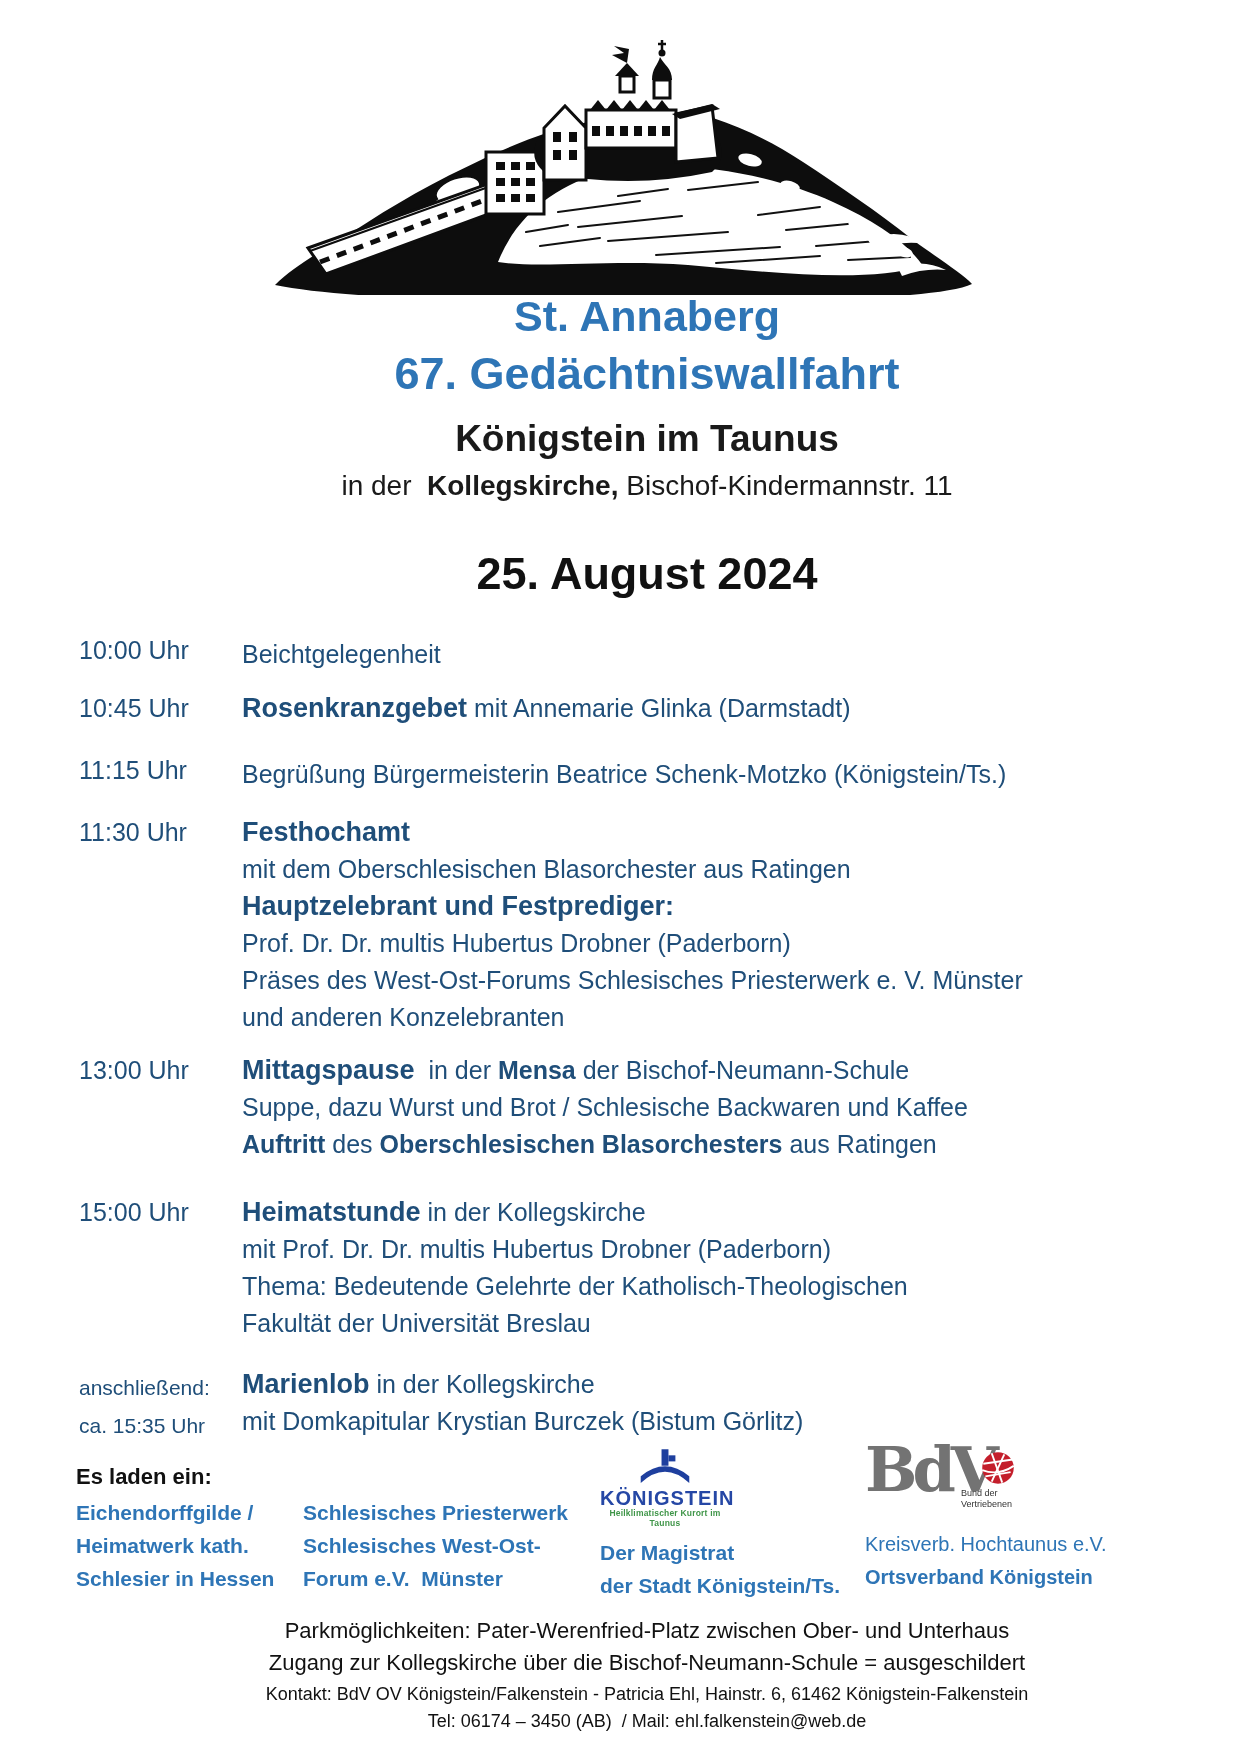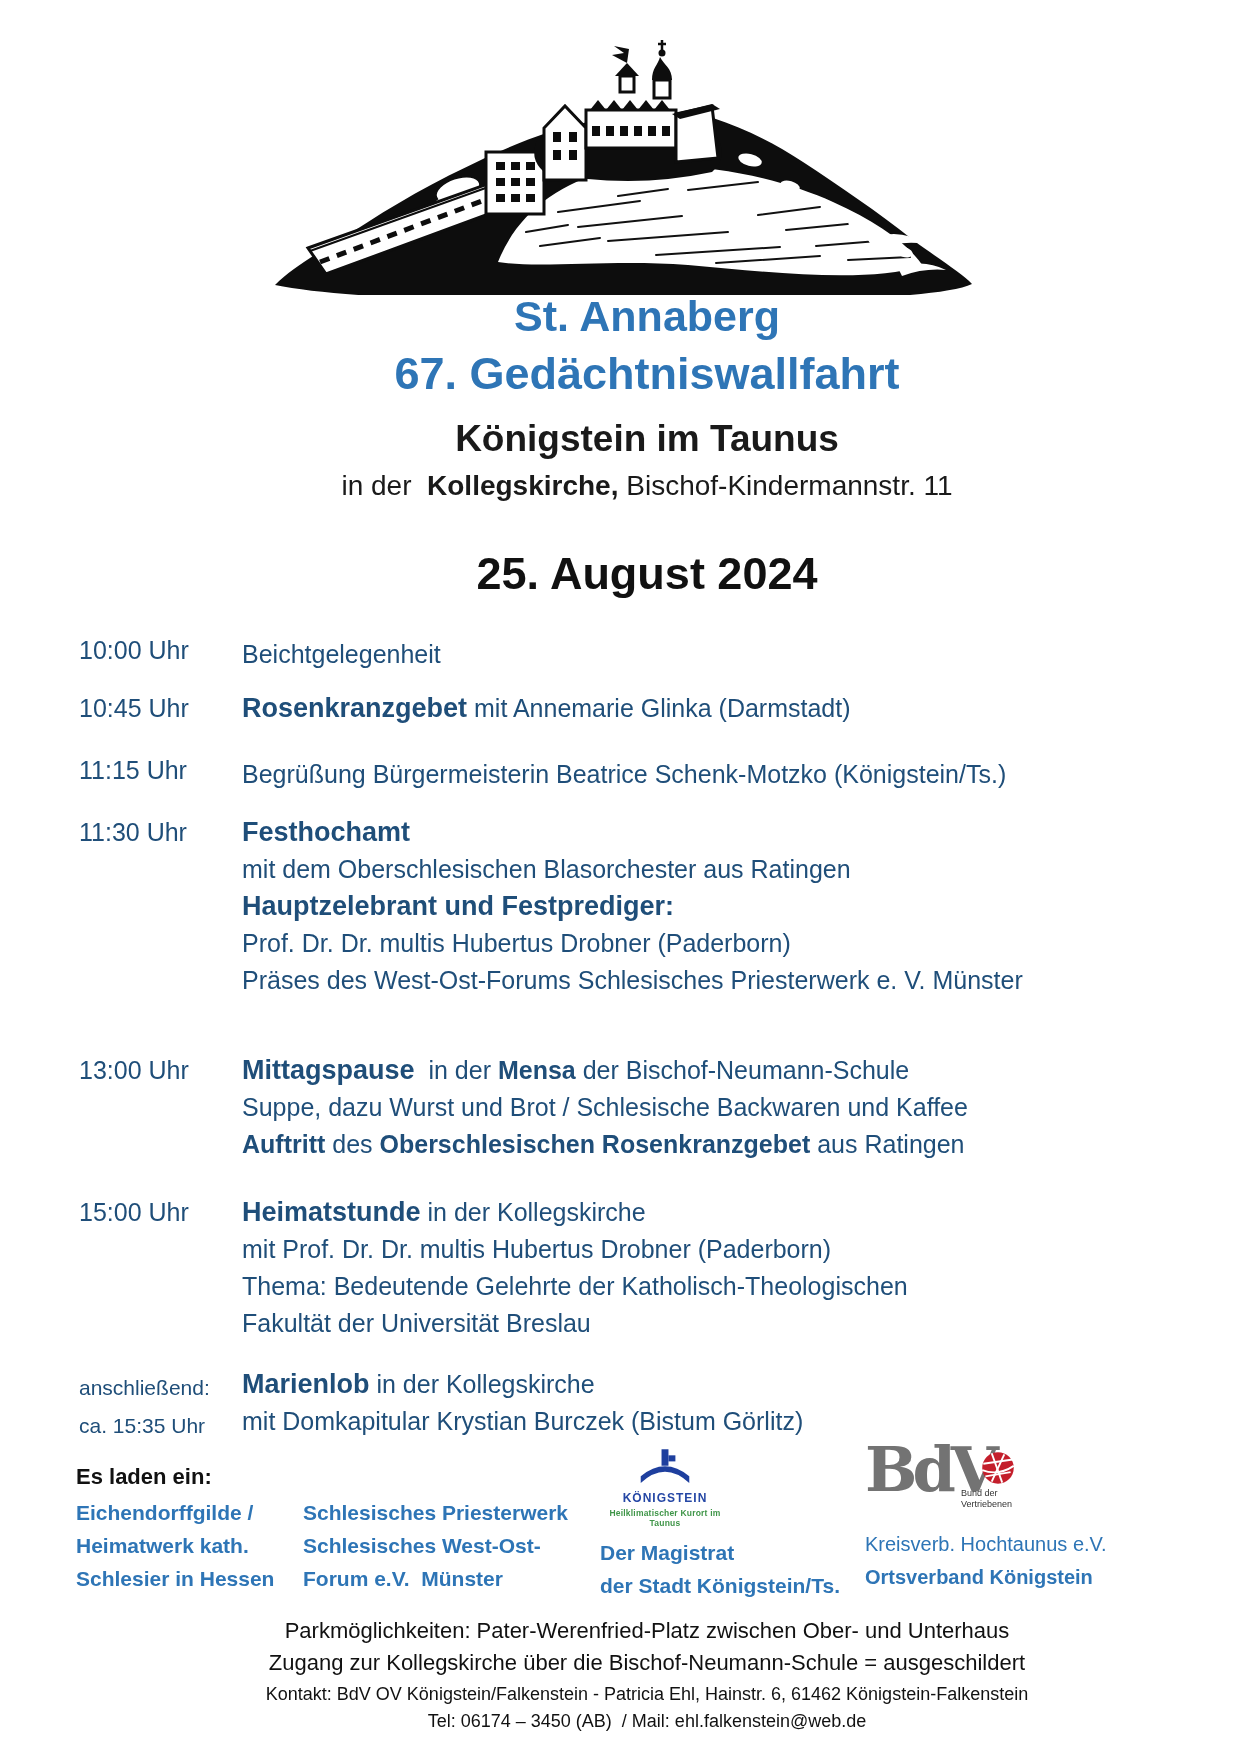--- a/index.html
+++ b/index.html
@@ -19,21 +19,21 @@
   .date{font-size:45px;font-weight:bold;color:#111;}
   .sched-time{position:absolute;left:79px;font-size:25px;color:#1F4E79;white-space:nowrap;}
   .sched-time.small{font-size:21px;}
   .sched-body{position:absolute;left:242px;color:#1F4E79;}
   .sched-line{font-size:25px;line-height:37px;white-space:pre-wrap;}
   .kw{font-weight:bold;font-size:27px;}
   .b{font-weight:bold;}
   .org-head{font-size:22px;font-weight:bold;color:#111;}
   .org-col{position:absolute;color:#2E75B6;font-weight:bold;font-size:21px;}
   .org-line{line-height:33px;white-space:pre-wrap;}
-  .ks-logo-text{font-size:12px;font-weight:bold;color:#2547A5;letter-spacing:1px;line-height:20px;}
+  .ks-logo-text{font-size:20px;font-weight:bold;color:#2547A5;letter-spacing:1px;line-height:20px;}
   .ks-tagline{font-size:8.5px;font-weight:bold;color:#3F9548;line-height:10px;letter-spacing:0.2px;}
   .bdv-text{font-family:"DejaVu Serif", serif;font-weight:bold;font-size:62px;
             color:#737373;letter-spacing:-5px;line-height:60px;}
   .bdv-caption{font-size:9px;color:#333;line-height:10.5px;text-align:left;}
   .footer-line{color:#111;white-space:pre-wrap;}
   .f-big{font-size:22px;}
   .f-small{font-size:18px;}
 </style>
 </head>
 <body>
@@ -169,27 +169,28 @@
       <div class="sched-line"><span>Begrüßung Bürgermeisterin Beatrice Schenk-Motzko (Königstein/Ts.)</span></div>
     </div>
 
     <div class="sched-time" style="top:818px;">11:30 Uhr</div>
     <div class="sched-body" style="top:814px;">
       <div class="sched-line"><span class="kw">Festhochamt</span></div>
       <div class="sched-line"><span>mit dem Oberschlesischen Blasorchester aus Ratingen</span></div>
       <div class="sched-line"><span class="kw">Hauptzelebrant und Festprediger:</span></div>
       <div class="sched-line"><span>Prof. Dr. Dr. multis Hubertus Drobner (Paderborn)</span></div>
       <div class="sched-line"><span>Präses des West-Ost-Forums Schlesisches Priesterwerk e. V. Münster</span></div>
+      <div class="sched-line"><span>und anderen Konzelebranten</span></div>
     </div>
 
     <div class="sched-time" style="top:1056px;">13:00 Uhr</div>
     <div class="sched-body" style="top:1052px;">
       <div class="sched-line"><span class="kw">Mittagspause</span><span>  in der </span><span class="b">Mensa</span><span> der Bischof-Neumann-Schule</span></div>
       <div class="sched-line"><span>Suppe, dazu Wurst und Brot / Schlesische Backwaren und Kaffee</span></div>
-      <div class="sched-line"><span class="b">Auftritt</span><span> des </span><span class="b">Oberschlesischen Rosenkranzgebet</span><span> aus Ratingen</span></div>
+      <div class="sched-line"><span class="b">Auftritt</span><span> des </span><span class="b">Oberschlesischen Blasorchesters</span><span> aus Ratingen</span></div>
     </div>
 
     <div class="sched-time" style="top:1198px;">15:00 Uhr</div>
     <div class="sched-body" style="top:1194px;">
       <div class="sched-line"><span class="kw">Heimatstunde</span><span> in der Kollegskirche</span></div>
       <div class="sched-line"><span>mit Prof. Dr. Dr. multis Hubertus Drobner (Paderborn)</span></div>
       <div class="sched-line"><span>Thema: Bedeutende Gelehrte der Katholisch-Theologischen</span></div>
       <div class="sched-line"><span>Fakultät der Universität Breslau</span></div>
     </div>
 

